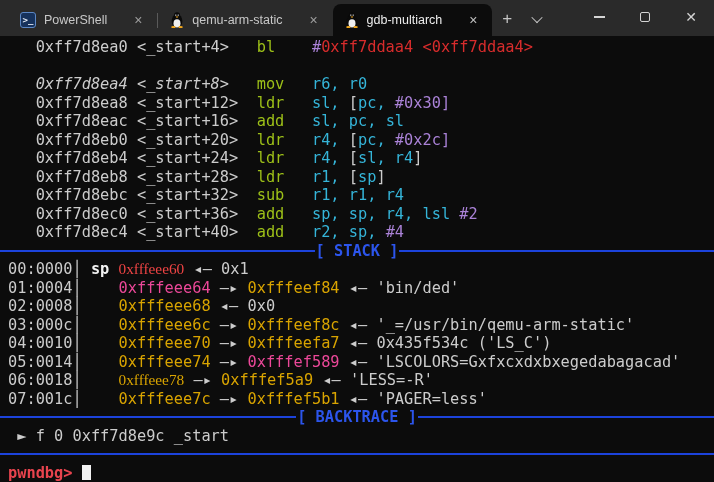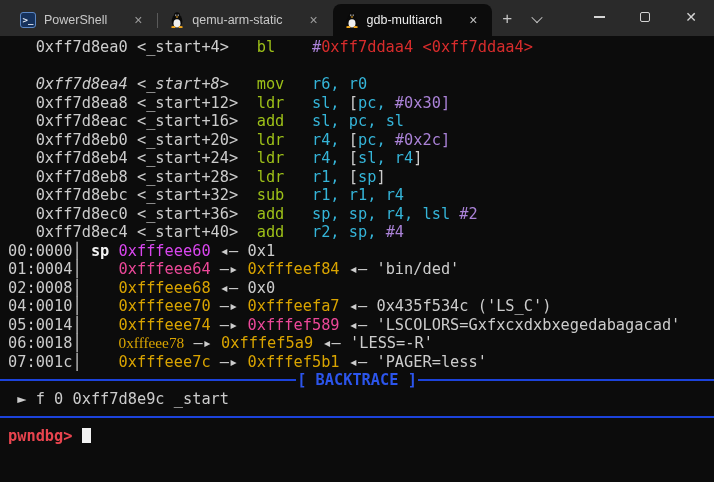--- a/index.html
+++ b/index.html
@@ -137,23 +137,25 @@
     <div class="trow"></div>
     <div class="trow"><span style="color: rgb(204, 204, 204); font-style: italic;">   0xff7d8ea4 &lt;_start+8&gt;   </span><span style="color: rgb(157, 192, 24);">mov</span><span style="color: rgb(204, 204, 204);">   </span><span style="color: rgb(53, 181, 217);">r6, r0</span></div>
     <div class="trow"><span style="color: rgb(204, 204, 204);">   0xff7d8ea8 &lt;_start+12&gt;  </span><span style="color: rgb(157, 192, 24);">ldr</span><span style="color: rgb(204, 204, 204);">   </span><span style="color: rgb(53, 181, 217);">sl, </span><span style="color: rgb(204, 204, 204);">[</span><span style="color: rgb(53, 181, 217);">pc, </span><span style="color: rgb(170, 130, 215);">#0x30]</span></div>
     <div class="trow"><span style="color: rgb(204, 204, 204); margin-top: 29px;">   0xff7d8eac &lt;_start+16&gt;  </span><span style="color: rgb(157, 192, 24);">add</span><span style="color: rgb(204, 204, 204);">   </span><span style="color: rgb(53, 181, 217);">sl, pc, sl</span></div>
     <div class="trow"><span style="color: rgb(204, 204, 204);">   0xff7d8eb0 &lt;_start+20&gt;  </span><span style="color: rgb(157, 192, 24);">ldr</span><span style="color: rgb(204, 204, 204);">   </span><span style="color: rgb(53, 181, 217);">r4, </span><span style="color: rgb(204, 204, 204);">[</span><span style="color: rgb(53, 181, 217);">pc, </span><span style="color: rgb(170, 130, 215);">#0x2c]</span></div>
     <div class="trow"><span style="color: rgb(204, 204, 204);">   0xff7d8eb4 &lt;_start+24&gt;  </span><span style="color: rgb(157, 192, 24);">ldr</span><span style="color: rgb(204, 204, 204);">   </span><span style="color: rgb(53, 181, 217);">r4, </span><span style="color: rgb(204, 204, 204);">[</span><span style="color: rgb(53, 181, 217);">sl, r4</span><span style="color: rgb(204, 204, 204);">]</span></div>
     <div class="trow"><span style="color: rgb(204, 204, 204);">   0xff7d8eb8 &lt;_start+28&gt;  </span><span style="color: rgb(157, 192, 24);">ldr</span><span style="color: rgb(204, 204, 204);">   </span><span style="color: rgb(53, 181, 217);">r1, </span><span style="color: rgb(204, 204, 204);">[</span><span style="color: rgb(53, 181, 217);">sp</span><span style="color: rgb(204, 204, 204);">]</span></div>
     <div class="trow"><span style="color: rgb(204, 204, 204);">   0xff7d8ebc &lt;_start+32&gt;  </span><span style="color: rgb(157, 192, 24);">sub</span><span style="color: rgb(204, 204, 204);">   </span><span style="color: rgb(53, 181, 217);">r1, r1, r4</span></div>
     <div class="trow"><span style="color: rgb(204, 204, 204);">   0xff7d8ec0 &lt;_start+36&gt;  </span><span style="color: rgb(157, 192, 24);">add</span><span style="color: rgb(204, 204, 204);">   </span><span style="color: rgb(53, 181, 217);">sp, sp, r4, lsl </span><span style="color: rgb(170, 130, 215);">#2</span></div>
     <div class="trow"><span style="color: rgb(204, 204, 204);">   0xff7d8ec4 &lt;_start+40&gt;  </span><span style="color: rgb(157, 192, 24);">add</span><span style="color: rgb(204, 204, 204);">   </span><span style="color: rgb(53, 181, 217);">r2, sp, </span><span style="color: rgb(170, 130, 215);">#4</span></div>
-    <div class="trow"><span style="color: rgb(204, 204, 204);">00:0000│ </span><span style="color: rgb(242, 242, 242); font-weight: bold;">sp</span><span style="color: rgb(204, 204, 204);"> </span><span style="color: #d946ef;">0xfffeee60</span><span style="color: rgb(204, 204, 204);"> ◂— 0x1</span></div>
+    <div class="trow sep"><span class="sep-label">[ STACK ]</span></div>
+    <div class="trow"><span style="color: rgb(204, 204, 204);">00:0000│ </span><span style="color: rgb(242, 242, 242); font-weight: bold;">sp</span><span style="color: rgb(204, 204, 204);"> </span><span style="color: #ef4444; font-family: Liberation Serif, serif;">0xfffeee60</span><span style="color: rgb(204, 204, 204);"> ◂— 0x1</span></div>
     <div class="trow"><span style="color: rgb(204, 204, 204);">01:0004│    </span><span style="color: #ec4899;">0xfffeee64</span><span style="color: rgb(204, 204, 204);"> —▸ </span><span style="color: rgb(217, 164, 0);">0xfffeef84</span><span style="color: rgb(204, 204, 204);"> ◂— 'bin/ded'</span></div>
     <div class="trow"><span style="color: rgb(204, 204, 204);">02:0008│    </span><span style="color: rgb(217, 164, 0);">0xfffeee68</span><span style="color: rgb(204, 204, 204);"> ◂— 0x0</span></div>
+    <div class="trow"><span style="color: rgb(204, 204, 204);">03:000c│    </span><span style="color: rgb(217, 164, 0);">0xfffeee6c</span><span style="color: rgb(204, 204, 204);"> —▸ </span><span style="color: rgb(217, 164, 0);">0xfffeef8c</span><span style="color: rgb(204, 204, 204);"> ◂— '_=/usr/bin/qemu-arm-static'</span></div>
     <div class="trow"><span style="color: rgb(204, 204, 204);">04:0010│    </span><span style="color: rgb(217, 164, 0);">0xfffeee70</span><span style="color: rgb(204, 204, 204);"> —▸ </span><span style="color: rgb(217, 164, 0);">0xfffeefa7</span><span style="color: rgb(204, 204, 204);"> ◂— 0x435f534c ('LS_C')</span></div>
     <div class="trow"><span style="color: rgb(204, 204, 204);">05:0014│    </span><span style="color: rgb(217, 164, 0);">0xfffeee74</span><span style="color: rgb(204, 204, 204);"> —▸ </span><span style="color: #ec4899;">0xfffef589</span><span style="color: rgb(204, 204, 204);"> ◂— 'LSCOLORS=Gxfxcxdxbxegedabagacad'</span></div>
     <div class="trow"><span style="color: rgb(204, 204, 204);">06:0018│    </span><span style="color: rgb(217, 164, 0); font-family: Liberation Serif, serif;">0xfffeee78</span><span style="color: rgb(204, 204, 204);"> —▸ </span><span style="color: rgb(217, 164, 0);">0xfffef5a9</span><span style="color: rgb(204, 204, 204);"> ◂— 'LESS=-R'</span></div>
     <div class="trow"><span style="color: rgb(204, 204, 204);">07:001c│    </span><span style="color: rgb(217, 164, 0);">0xfffeee7c</span><span style="color: rgb(204, 204, 204);"> —▸ </span><span style="color: rgb(217, 164, 0);">0xfffef5b1</span><span style="color: rgb(204, 204, 204);"> ◂— 'PAGER=less'</span></div>
     <div class="trow sep"><span class="sep-label">[ BACKTRACE ]</span></div>
     <div class="trow"><span style="color: rgb(204, 204, 204);"> ► f 0 0xff7d8e9c _start</span></div>
     <div class="trow sep"></div>
     <div class="trow"><span style="color: rgb(232, 68, 78); font-weight: bold;">pwndbg&gt; </span><span class="cursor"></span></div>
   </div>
 

